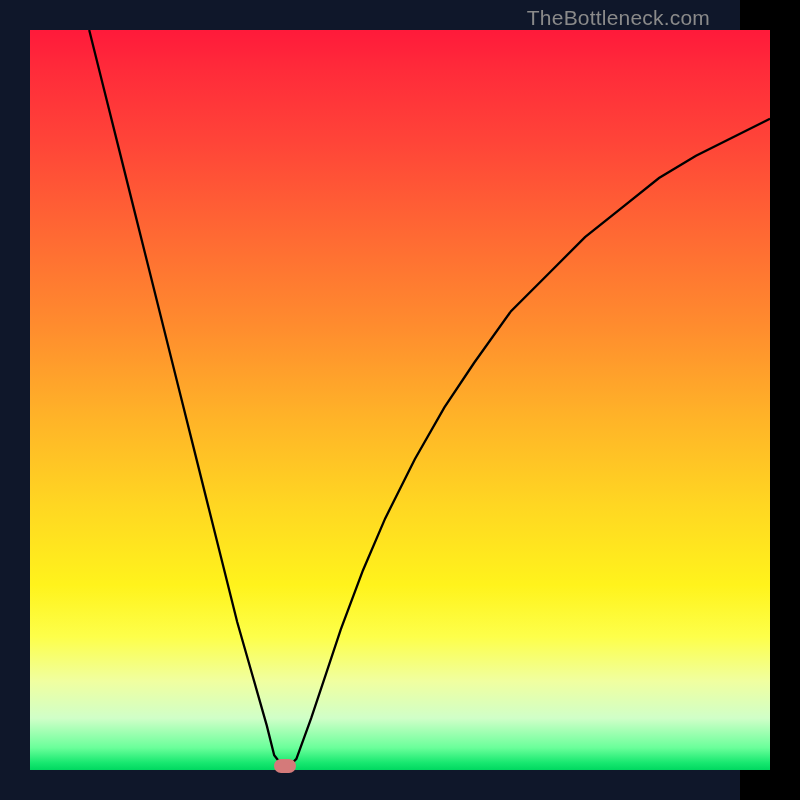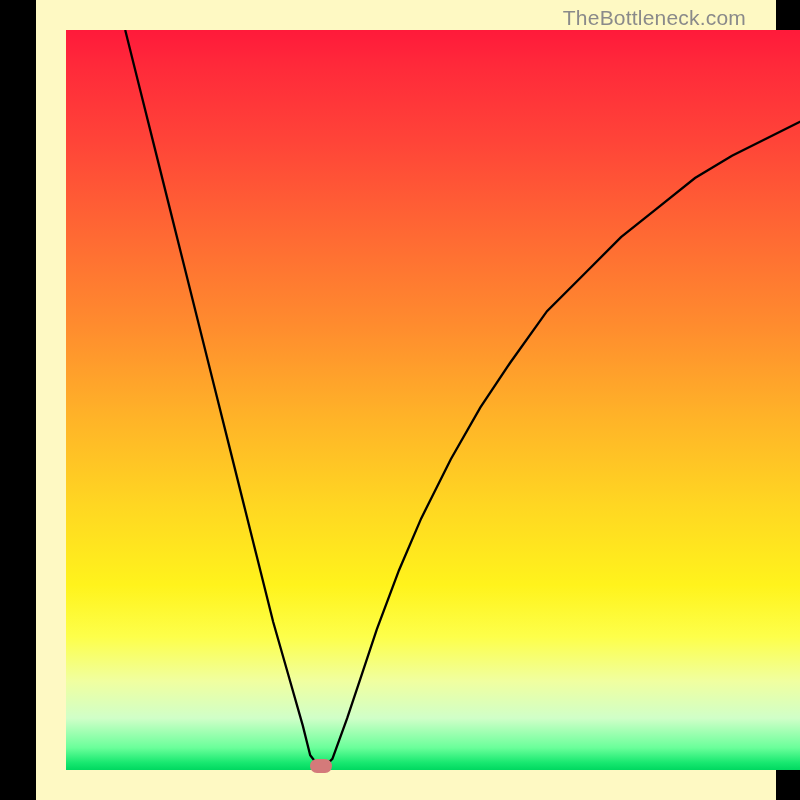--- a/index.html
+++ b/index.html
@@ -8,22 +8,21 @@
     width: 800px;
     height: 800px;
     background: #000;
     font-family: Arial, sans-serif;
     overflow: hidden;
   }
   .chart-container {
     position: relative;
     width: 740px;
     height: 800px;
-    background: #fef9c3;
-    margin-left: 36px;
+    background: #0f172a;
   }
   .plot-area {
     position: absolute;
     left: 30px;
     top: 30px;
     width: 740px;
     height: 740px;
     background: linear-gradient(to bottom,
       #ff1a3a 0%,
       #ff2a3a 5%,

